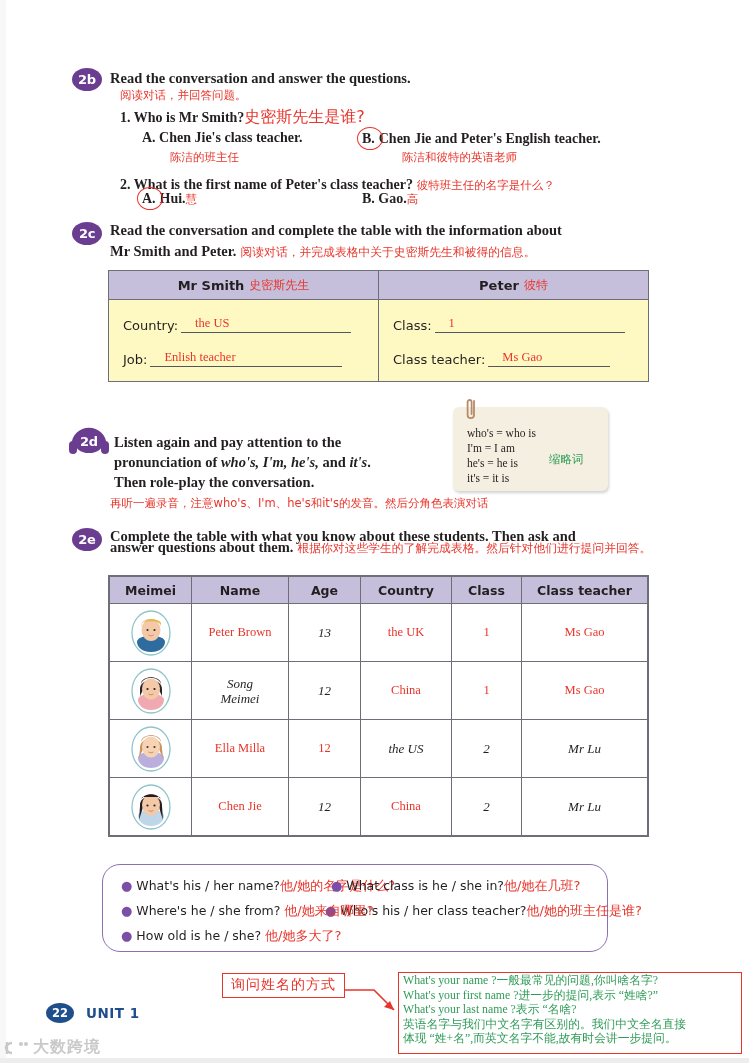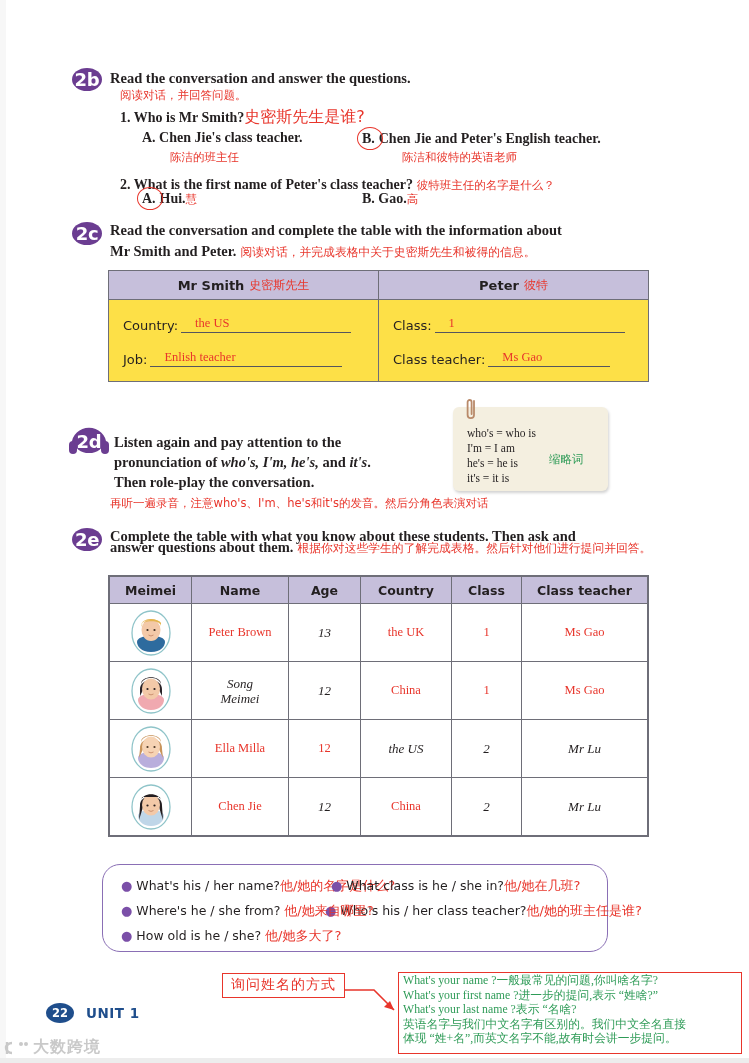--- a/index.html
+++ b/index.html
@@ -13,21 +13,21 @@
   .page { position: relative; width: 749px; height: 1063px; background: #fff; }
 
   
   .badge {
     position: absolute;
     width: 30px; height: 23px;
     border-radius: 50%;
     background: #6B3D91;
     color: #ffffff;
     font-weight: bold;
-    font-size: 18px;
+    font-size: 13px;
     display: flex; align-items: center; justify-content: center;
     font-family: "DejaVu Sans", sans-serif;
     letter-spacing: -0.3px;
   }
   .badge-hp { position: absolute; width: 46px; height: 34px; }
   .badge-hp .badge { left: 8px; top: 6px; }
   .badge-hp svg { position: absolute; left: 0; top: 0; }
 
   .en { font-family: "Liberation Serif", serif; font-weight: bold; color: #231f20; }
   .cn-red { color: #E8352B; font-family: "DejaVu Sans", sans-serif; }
@@ -59,21 +59,21 @@
   
   .sec2c { position: absolute; left: 72px; top: 222px; width: 600px; }
   .sec2c .title1 { position:absolute; left:38px; top:0px; font-size: 14.5px; white-space: nowrap;}
   .sec2c .title2 { position:absolute; left:38px; top:21px; font-size: 14.5px; white-space: nowrap;}
   .sec2c .title2 .cn-red { font-size: 11.8px; }
 
   .tbl2c {
     position: absolute; left: 36px; top: 48px;
     width: 541px; height: 112px;
     border: 1px solid #6e6e78;
-    background: #fde047;
+    background: #fef9c3;
   }
   .tbl2c .hdrrow { display:flex; height: 29px; background: #C6BFDB; }
   .tbl2c .hdr {
     flex: 1; display:flex; align-items:center; justify-content:center;
     font-size: 13px; font-weight: bold; color: #231f20;
     font-family: "DejaVu Sans", sans-serif;
     border-bottom: 1px solid #6e6e78;
   }
   .tbl2c .hdr:first-child { border-right: 1px solid #6e6e78; }
   .tbl2c .hdr .cn-red { font-weight: normal; font-size: 12px; margin-left:5px; }

